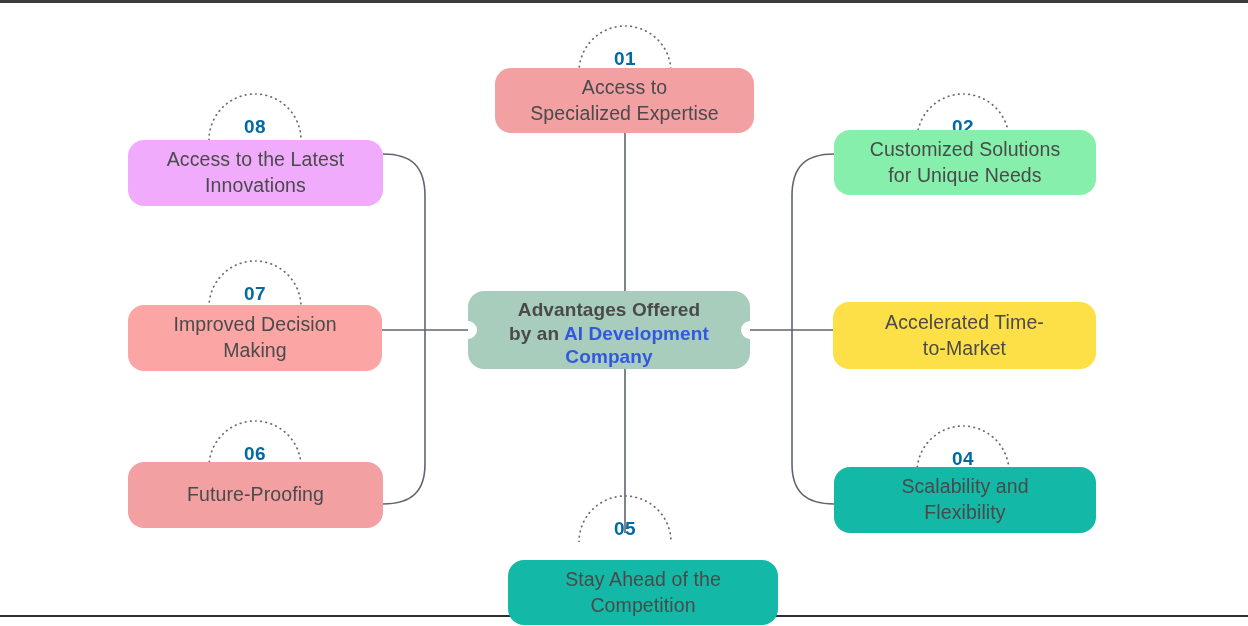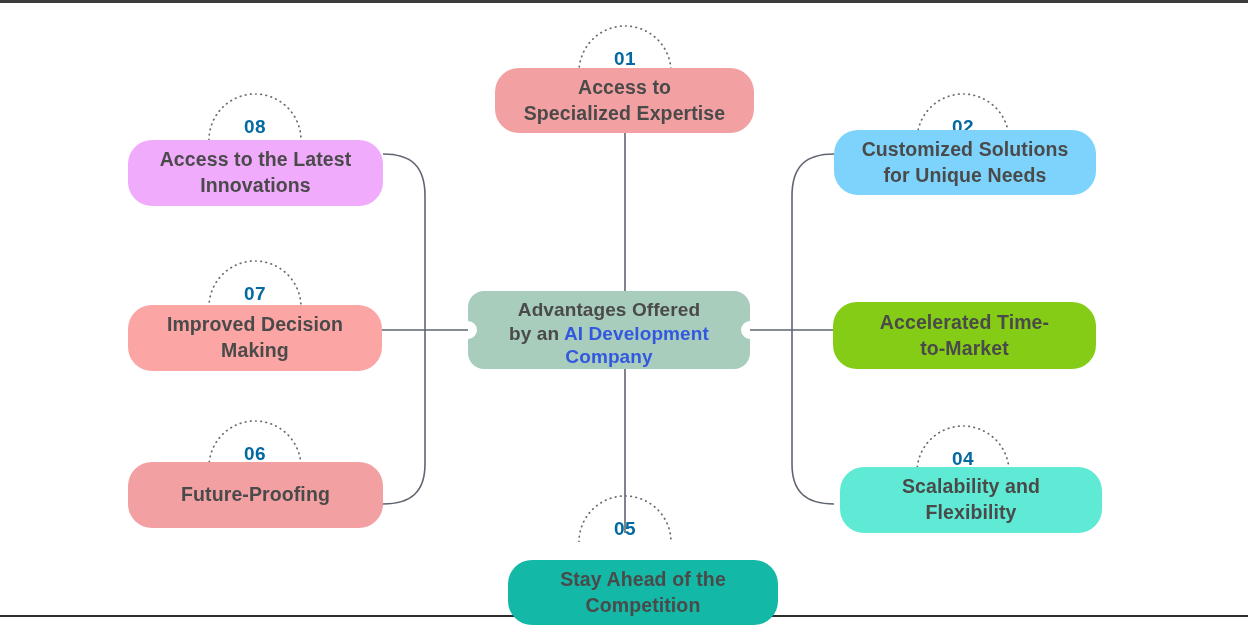--- a/index.html
+++ b/index.html
@@ -33,32 +33,31 @@
     left: 0;
     top: 0;
     width: 1248px;
     height: 626px;
   }
 
   
   .node {
     position: absolute;
     box-sizing: border-box;
-    border-radius: 24px;
+    border-radius: 16px;
     display: flex;
     align-items: center;
     justify-content: center;
     text-align: center;
     color: #4a4a4a;
     font-size: 19.5px;
     line-height: 1.32;
     letter-spacing: .1px;
     padding: 6px 14px;
     z-index: 3;
-    font-weight: bold;
   }
   .node .label { white-space: pre-line; }
 
   .arc {
     position: absolute;
     width: 96px;
     height: 52px;
     z-index: 2;
   }
   .arc svg { display: block; }
@@ -156,37 +155,37 @@
     <span class="label">Access to
 Specialized Expertise</span>
   </div>
 
   <div class="arc" style="left:915px; top:88px;">
     <svg width="96" height="52" viewBox="0 0 96 52" xmlns="http://www.w3.org/2000/svg">
       <path d="M2,52 A46,46 0 0 1 94,52" fill="none" stroke="#6b6b6b" stroke-width="1.7" stroke-linecap="round" stroke-dasharray="0.6 4.6"></path>
     </svg>
     <div class="num">02</div>
   </div>
-  <div class="node" style="left:834px; top:130px; width:262px; height:65px; background:#7dd3fc;text-align:center;">
+  <div class="node" style="left:834px; top:130px; width:262px; height:65px; background:#86efac;text-align:center;">
     <span class="label">Customized Solutions
 for Unique Needs</span>
   </div>
 
-  <div class="node" style="left:833px; top:302px; width:263px; height:67px; background:#84cc16;">
+  <div class="node" style="left:833px; top:302px; width:263px; height:67px; background:#fde047;">
     <span class="label">Accelerated Time-
 to-Market</span>
   </div>
 
   <div class="arc" style="left:915px; top:420px;">
     <svg width="96" height="52" viewBox="0 0 96 52" xmlns="http://www.w3.org/2000/svg">
       <path d="M2,52 A46,46 0 0 1 94,52" fill="none" stroke="#6b6b6b" stroke-width="1.7" stroke-linecap="round" stroke-dasharray="0.6 4.6"></path>
     </svg>
     <div class="num">04</div>
   </div>
-  <div class="node" style="left:834px; top:467px; width:262px; height:66px; background:#5eead4;margin-left:6px;">
+  <div class="node" style="left:834px; top:467px; width:262px; height:66px; background:#14b8a6;">
     <span class="label">Scalability and
 Flexibility</span>
   </div>
 
   <div class="arc" style="left:577px; top:490px;">
     <svg width="96" height="52" viewBox="0 0 96 52" xmlns="http://www.w3.org/2000/svg">
       <path d="M2,52 A46,46 0 0 1 94,52" fill="none" stroke="#6b6b6b" stroke-width="1.7" stroke-linecap="round" stroke-dasharray="0.6 4.6"></path>
     </svg>
     <div class="num">05</div>
   </div>

